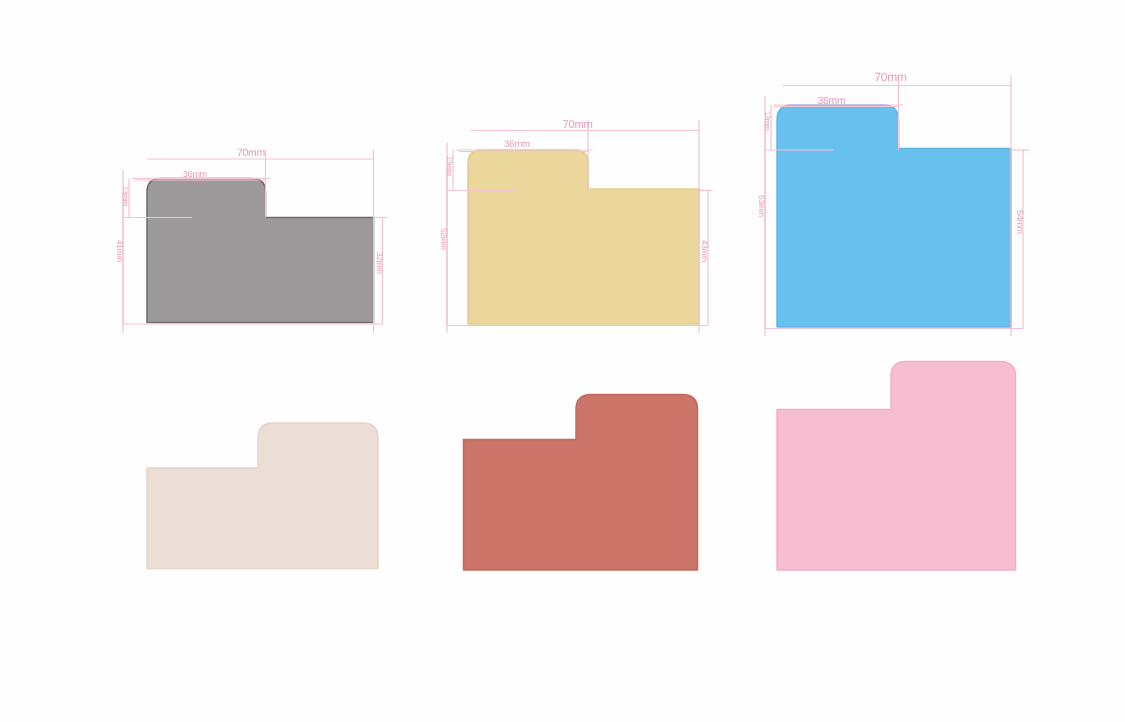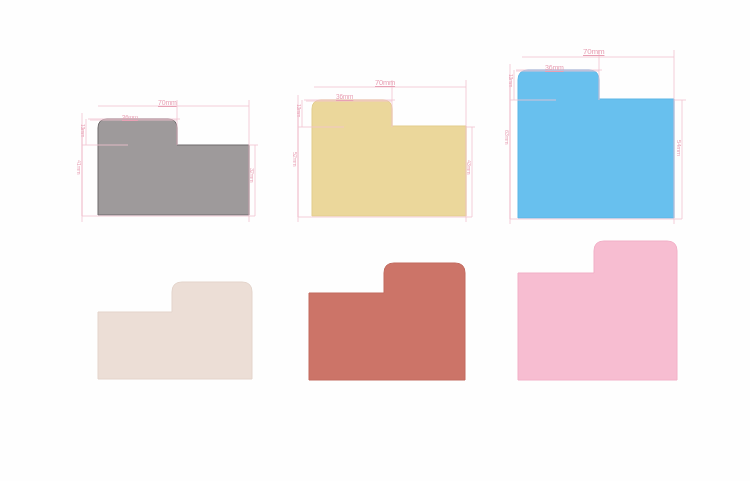--- a/index.html
+++ b/index.html
@@ -14,21 +14,21 @@
   .folder{position:absolute;}
   .folder svg{display:block;overflow:visible;}
   .dimlayer{position:absolute;left:0;top:0;width:750px;height:481px;pointer-events:none;}
   .dimtext{
     position:absolute;
     color:#e8a0b4;
     font-family:"Liberation Sans", sans-serif;
     white-space:nowrap;
     letter-spacing:-0.2px;
   }
-  .dim-h{line-height:1;text-decoration:underline;}
+  .dim-h{line-height:1;}
   .vert{writing-mode:vertical-rl;}
 </style>
 </head>
 <body>
 
 <div id="stage">
 
   <div class="folder" style="left:98px;top:118px;width:152px;height:98px;">
     <svg width="152" height="98" viewBox="0 0 152 98">
       <path d="M0,10 Q0,1 9,1 L70,1 Q79,1 79,10 L79,27 L151,27 L151,97 L0,97 Z" fill="#9e9a9b" stroke="#6f6b6c" stroke-width="1" stroke-linejoin="round"></path>

